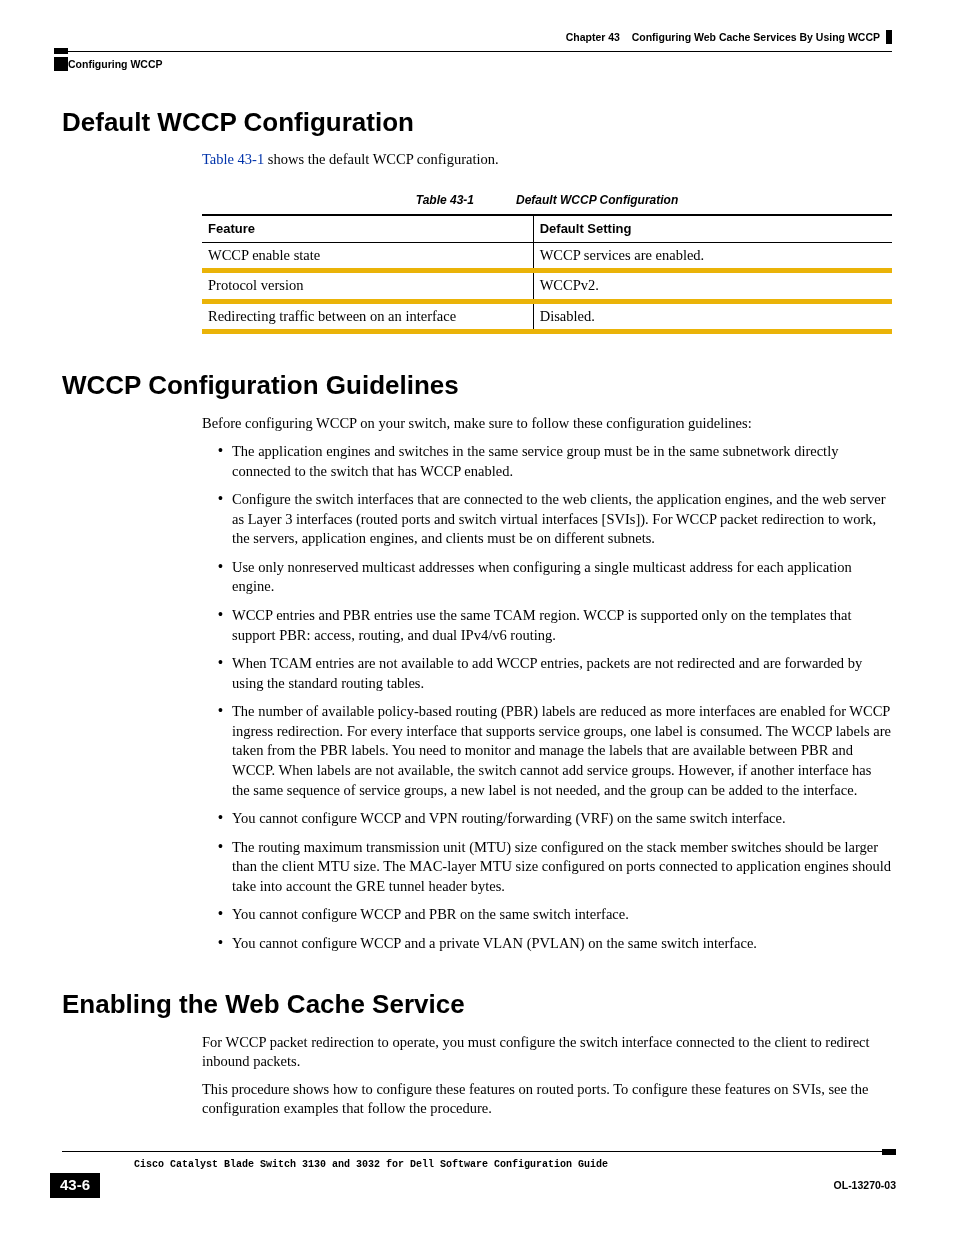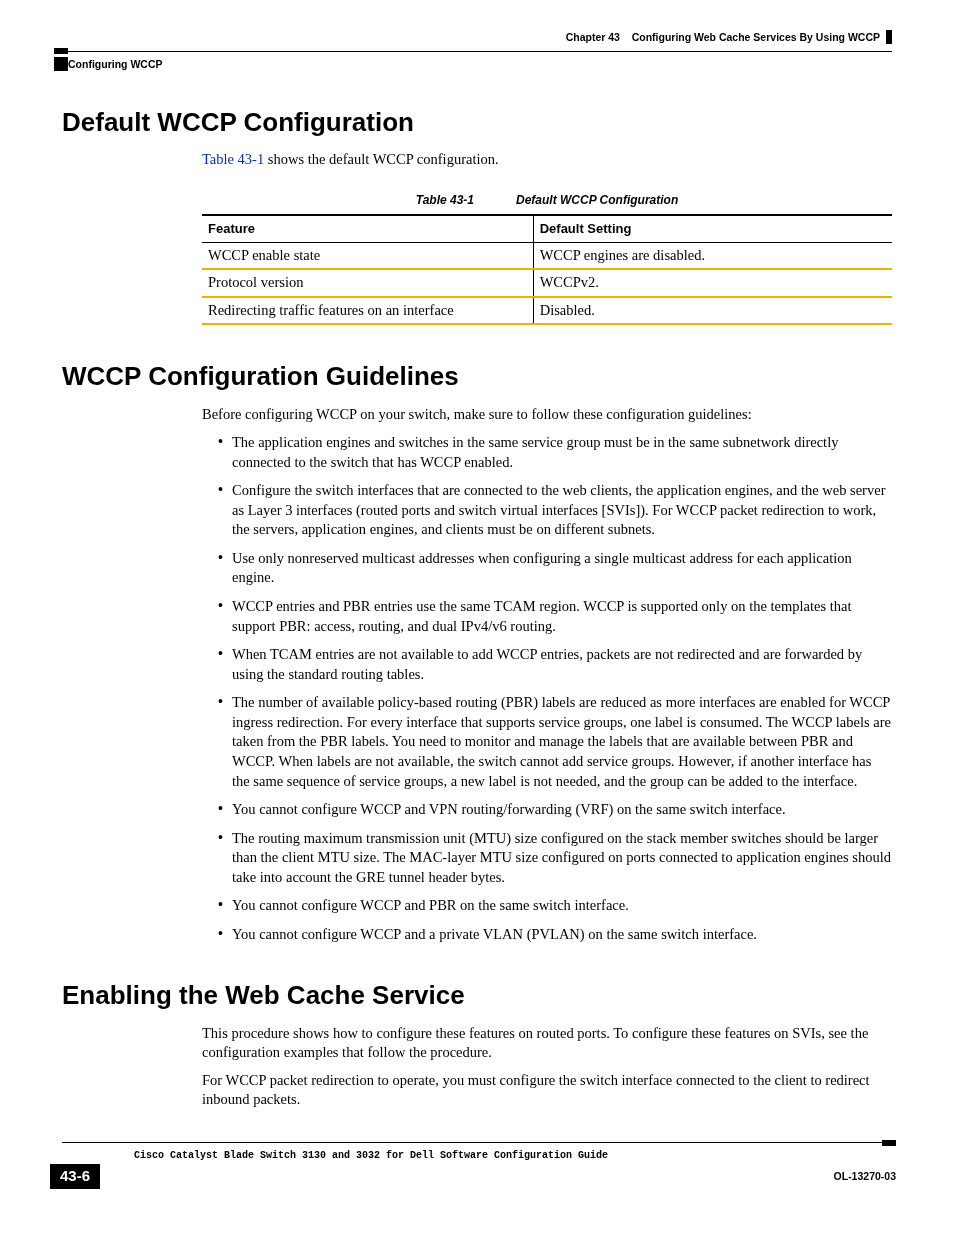--- a/index.html
+++ b/index.html
@@ -69,21 +69,21 @@
     font-weight: bold;
     text-align: left;
     padding: 4px 6px;
     border-top: 2px solid #000;
     border-bottom: 1.5px solid #000;
     border-left: 1px solid #000;
   }
   table.data th:first-child { border-left: none; }
   table.data td {
     padding: 3px 6px;
-    border-bottom: 2px solid #eab308;
+    border-bottom: 5px solid #eab308;
     border-left: 1px solid #000;
     vertical-align: top;
     margin-left: 8px;
   }
   table.data td:first-child { border-left: none; }
   ul.bullets {
     list-style: none;
     padding-left: 16px;
     margin: 8px 0;
   }
@@ -155,28 +155,28 @@
   <table class="data">
     <thead>
       <tr>
         <th style="width:48%;">Feature</th>
         <th>Default Setting</th>
       </tr>
     </thead>
     <tbody>
       <tr>
         <td>WCCP enable state</td>
-          <td>WCCP engines are disabled.</td>
+          <td>WCCP services are enabled.</td>
       </tr>
       <tr>
         <td>Protocol version</td>
           <td>WCCPv2.</td>
       </tr>
       <tr>
-        <td>Redirecting traffic features on an interface</td>
+        <td>Redirecting traffic between on an interface</td>
           <td>Disabled.</td>
       </tr>
     </tbody>
   </table>
 </div>
 
 <h1 class="sect">WCCP Configuration Guidelines</h1>
 <div class="body-indent">
   <p>Before configuring WCCP on your switch, make sure to follow these configuration guidelines:</p>
   <ul class="bullets">
@@ -188,22 +188,22 @@
     <li>The number of available policy-based routing (PBR) labels are reduced as more interfaces are enabled for WCCP ingress redirection. For every interface that supports service groups, one label is consumed. The WCCP labels are taken from the PBR labels. You need to monitor and manage the labels that are available between PBR and WCCP. When labels are not available, the switch cannot add service groups. However, if another interface has the same sequence of service groups, a new label is not needed, and the group can be added to the interface.</li>
     <li>You cannot configure WCCP and VPN routing/forwarding (VRF) on the same switch interface.</li>
     <li>The routing maximum transmission unit (MTU) size configured on the stack member switches should be larger than the client MTU size. The MAC-layer MTU size configured on ports connected to application engines should take into account the GRE tunnel header bytes.</li>
     <li>You cannot configure WCCP and PBR on the same switch interface.</li>
     <li>You cannot configure WCCP and a private VLAN (PVLAN) on the same switch interface.</li>
   </ul>
 </div>
 
 <h1 class="sect">Enabling the Web Cache Service</h1>
 <div class="body-indent">
+  <p>For WCCP packet redirection to operate, you must configure the switch interface connected to the client to redirect inbound packets.</p>
   <p>This procedure shows how to configure these features on routed ports. To configure these features on SVIs, see the configuration examples that follow the procedure.</p>
-  <p>For WCCP packet redirection to operate, you must configure the switch interface connected to the client to redirect inbound packets.</p>
 </div>
 
 <div class="footer-rule-wrap">
   <span class="footer-rule-line"></span>
   <span class="footer-rule-box"></span>
 </div>
 <div class="footer-title">Cisco Catalyst Blade Switch 3130 and 3032 for Dell Software Configuration Guide</div>
 <div class="footer-row">
   <span class="page-badge">43-6</span>
   <span class="doc-id">OL-13270-03</span>

